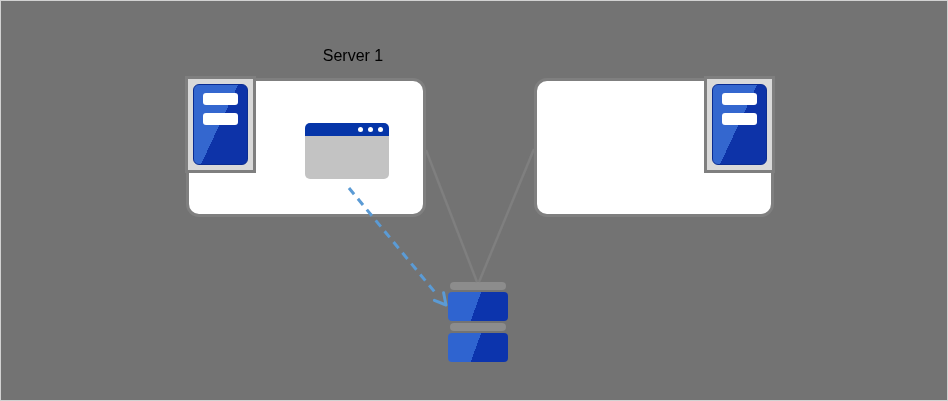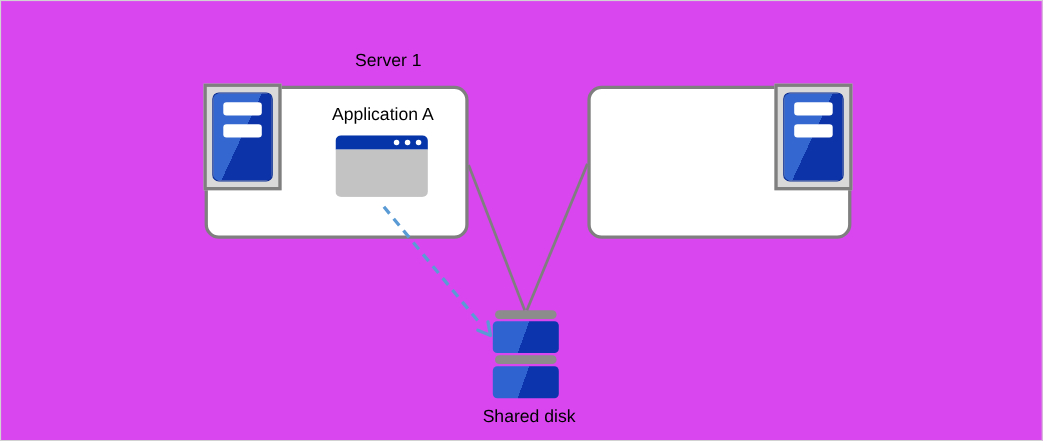--- a/index.html
+++ b/index.html
@@ -1,21 +1,21 @@
 <!DOCTYPE html>
 <html><head>
 <meta charset="utf-8">
 <style>
   html, body { margin: 0; padding: 0; background: #ffffff; }
   * { box-sizing: border-box; }
   .canvas {
     position: relative;
     width: 948px;
     height: 401px;
-    background: #d946ef;
+    background: #737373;
     border: 1px solid #d2d2d2;
     font-family: "Liberation Sans", sans-serif;
     overflow: hidden;
   }
 
   
   .server-box {
     position: absolute;
     width: 240px;
     height: 139px;
@@ -138,21 +138,20 @@
 
   <div class="server-box" style="left:185px; top:77px;"></div>
   <div class="icon-box" style="left:184px; top:75px;">
     <div class="tower">
       <div class="bar b1"></div>
       <div class="bar b2"></div>
     </div>
   </div>
   <div class="label" style="left:272px; top:45px;">Server 1</div>
 
-  <div class="label" style="left:267px; top:94px;">Application A</div>
   <div class="app-window">
     <div class="app-titlebar">
       <span class="dot"></span>
       <span class="dot"></span>
       <span class="dot"></span>
     </div>
     <div class="app-body"></div>
   </div>
 
   <div class="server-box" style="left:533px; top:77px;"></div>
@@ -162,21 +161,20 @@
       <div class="bar b2"></div>
     </div>
   </div>
 
   <div class="disk">
     <div class="cap c1"></div>
     <div class="platter p1"></div>
     <div class="cap c2"></div>
     <div class="platter p2"></div>
   </div>
-  <div class="label" style="left:400px; top:369px;">Shared disk</div>
 
   <svg class="overlay" width="948" height="401" viewBox="0 0 948 401">
     <line x1="425" y1="149" x2="476" y2="281" stroke="#7f7f7f" stroke-width="2.5"></line>
     <line x1="533" y1="148" x2="478" y2="281" stroke="#7f7f7f" stroke-width="2.5"></line>
     <path d="M348,187 L437,295" stroke="#5b9bd5" stroke-width="3" stroke-dasharray="8 6" fill="none" stroke-linecap="butt"></path>
     <path d="M433.4,299.3 L445,304 L442.6,291.7" stroke="#5b9bd5" stroke-width="3" fill="none" stroke-linecap="round" stroke-linejoin="round"></path>
   </svg>
 
 </div>
 

